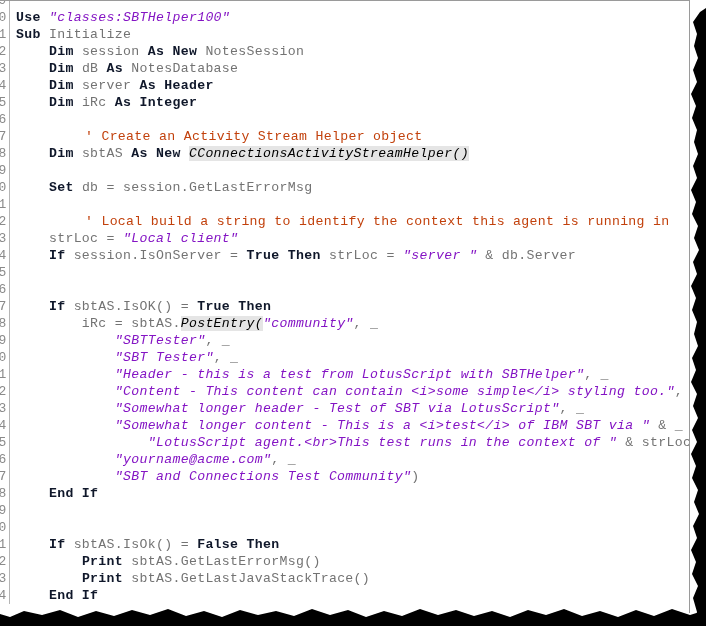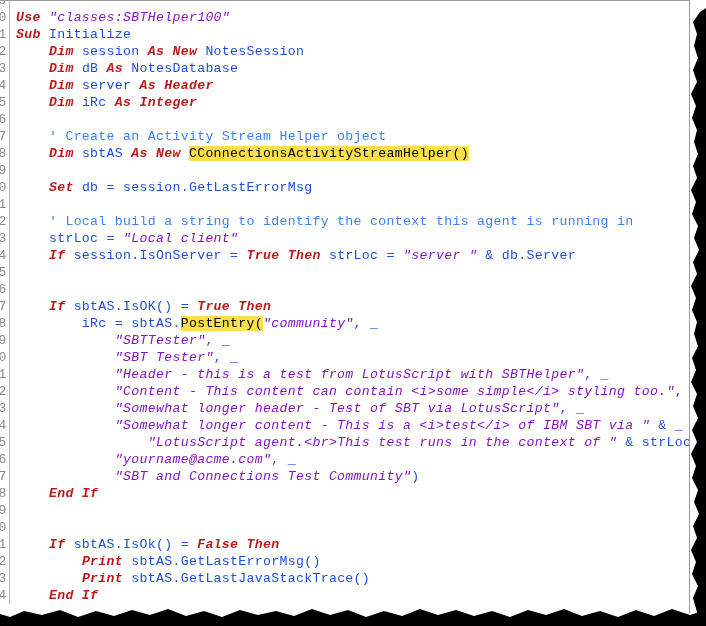--- a/index.html
+++ b/index.html
@@ -68,25 +68,25 @@
     padding-left: 6px;
     font-size: 13.2px;
     line-height: 17px;
     color: #000000;
     font-family: "Liberation Mono", "DejaVu Sans Mono", monospace;
     white-space: pre;
     letter-spacing: 0.32px;
   }
 
   
-  .tok-kw      { color: #b91c1c; font-weight: bold; font-style: italic; }
+  .tok-kw      { color: #0f172a; font-weight: bold; }
   .tok-str     { color: #8414c4; font-style: italic; }
-  .tok-com     { color: #3b82f6; }
-  .tok-plain   { color: #1d4ed8; }
-  .tok-hl      { background: #fde047; color: #000000; }
+  .tok-com     { color: #c2410c; margin-left: 36px; }
+  .tok-plain   { color: #737373; }
+  .tok-hl      { background: #e5e5e5; color: #000000; font-style: italic; }
 
   
   .tear-right {
     position: absolute;
     top: 0;
     right: 0;
     width: 30px;
     height: 626px;
     pointer-events: none;
   }

